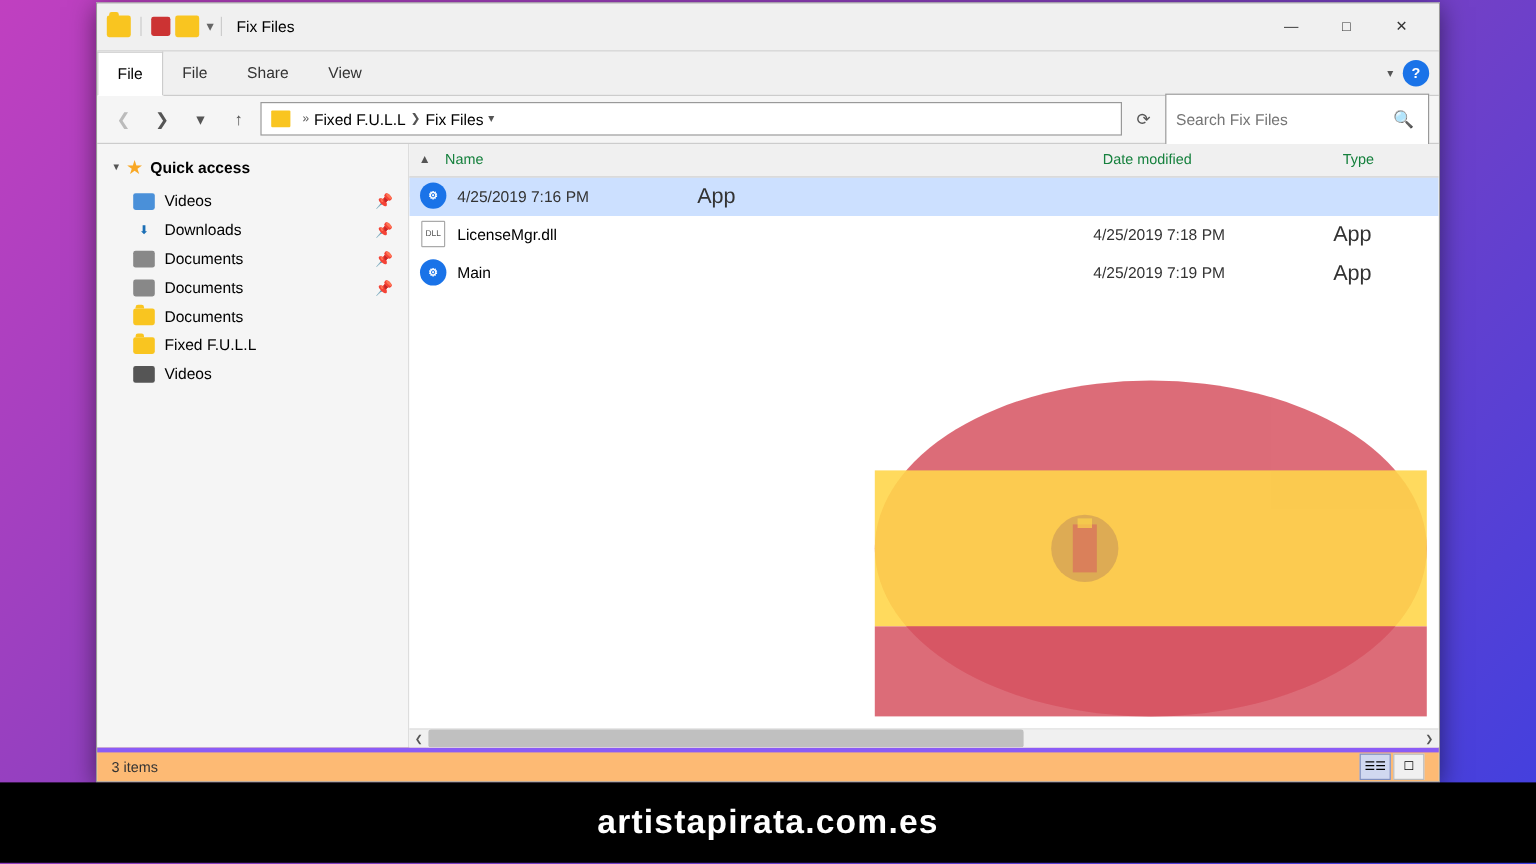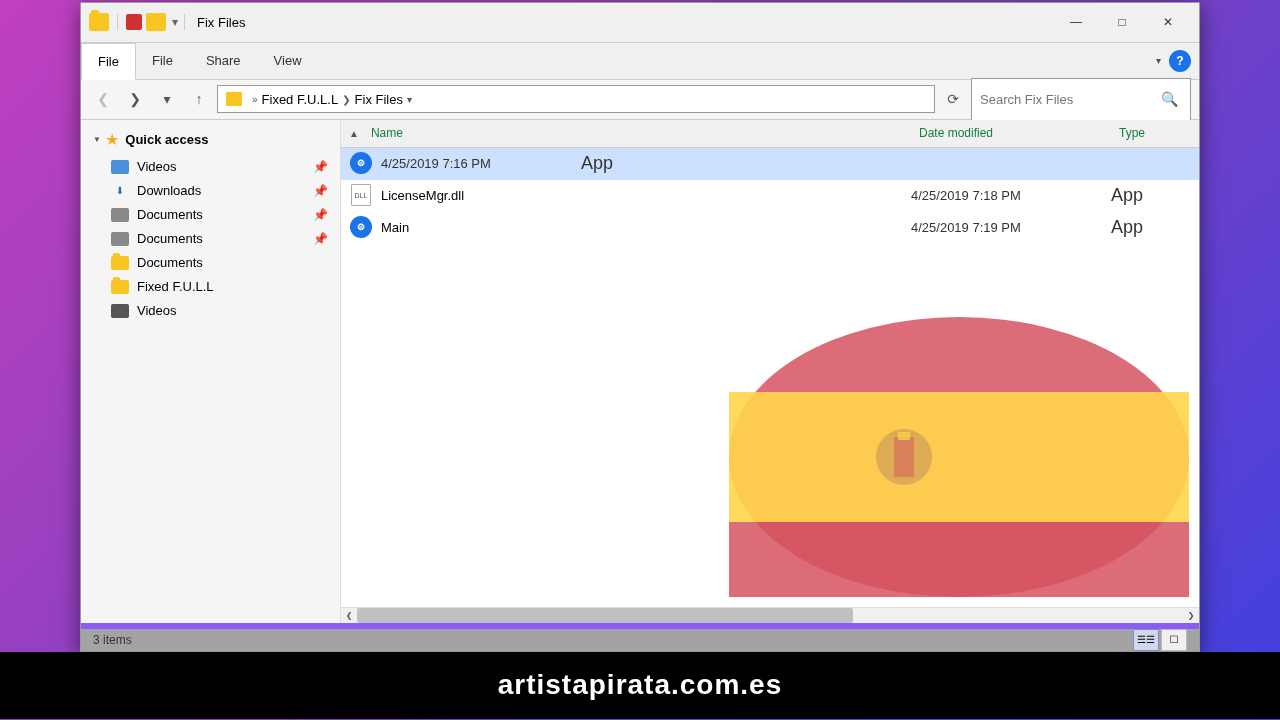--- a/index.html
+++ b/index.html
@@ -519,22 +519,22 @@
       align-items: center;
       justify-content: center;
       font-size: 8px;
       color: #555;
       cursor: pointer;
     }
 
     
     .status-bar {
       height: 28px;
-      background: #a3a3a3;
-      border-top: 6px solid #8b5cf6;
+      background: #fdba74;
+      border-top: 4px solid #8b5cf6;
       display: flex;
       align-items: center;
       padding: 0 12px;
       flex-shrink: 0;
     }
     .status-text {
       font-size: 12px;
       color: #333;
       flex: 1;
     }

